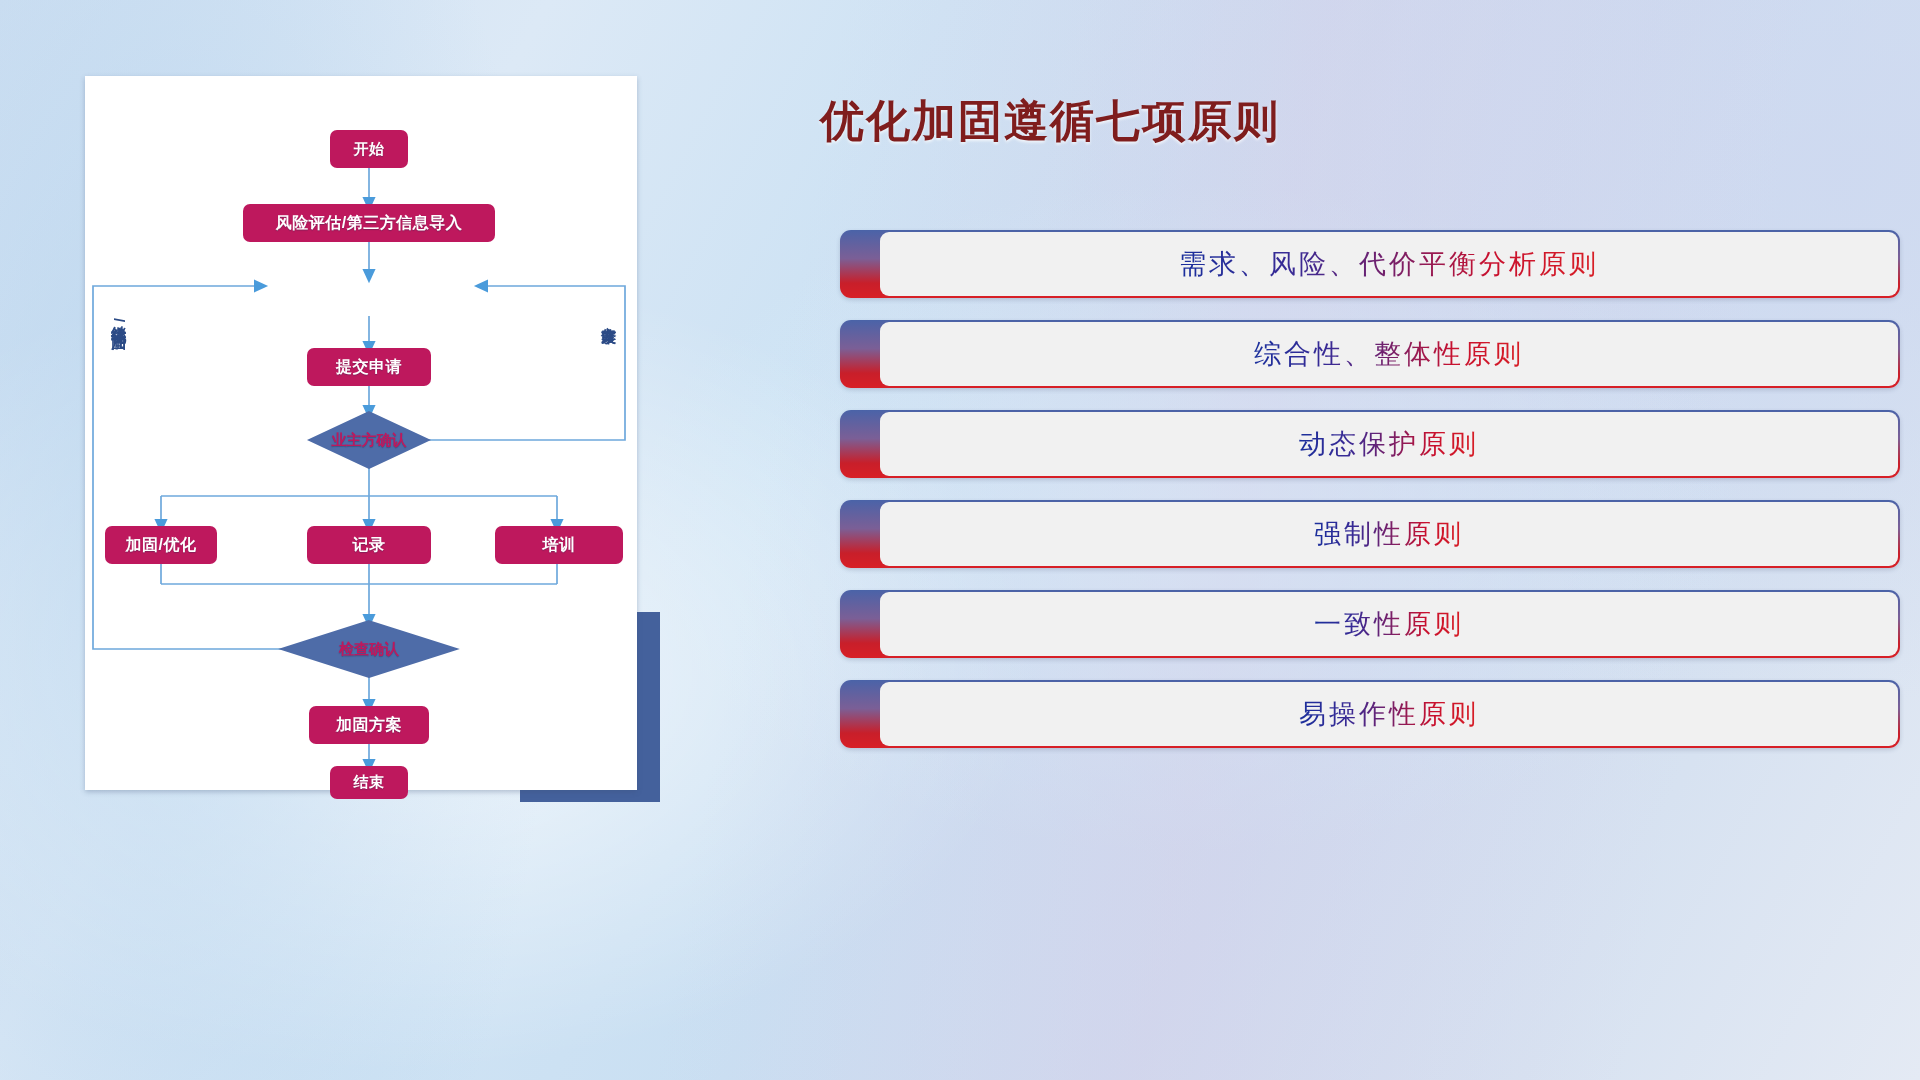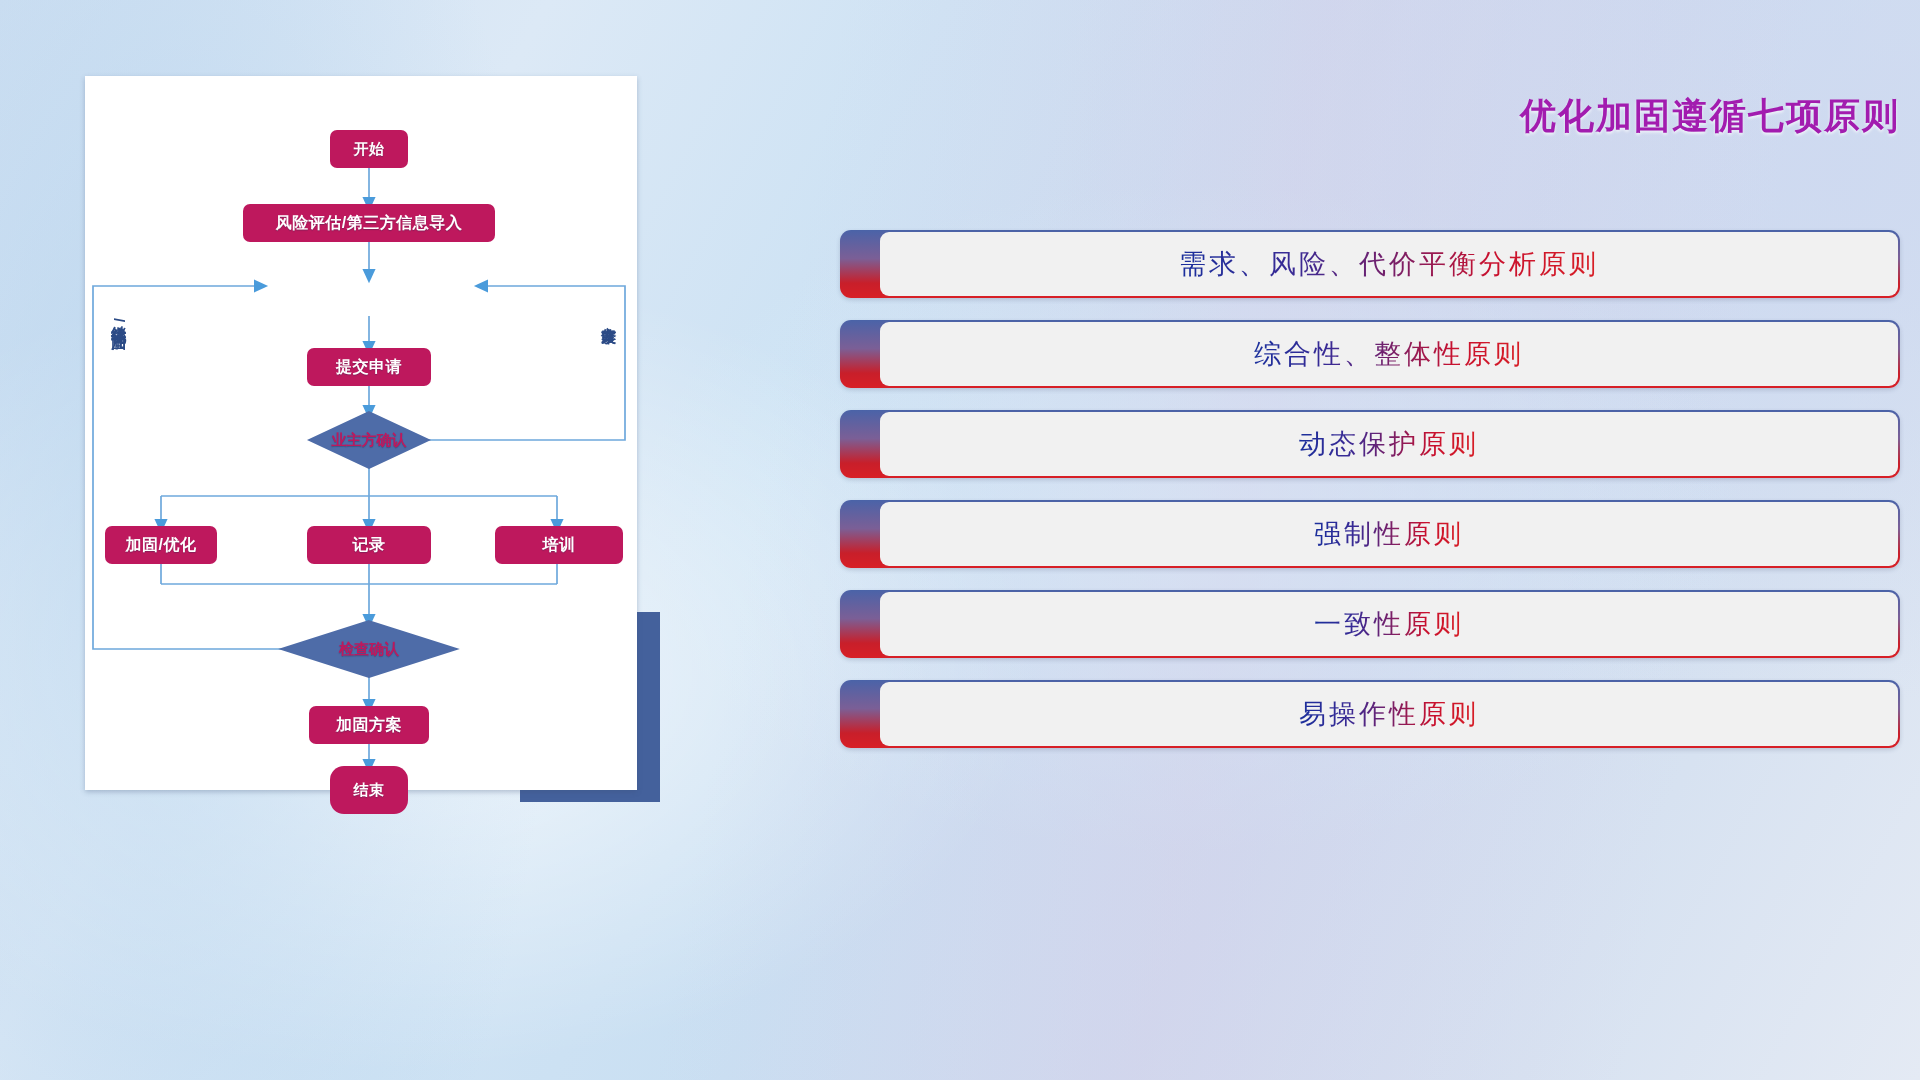--- a/index.html
+++ b/index.html
@@ -71,24 +71,24 @@
     font-weight: bold;
     font-size: 15px;
     line-height: 1.05;
     letter-spacing: 1px;
   }
 
   
   #right-pane { position: absolute; left: 820px; top: 0; width: 1100px; height: 1080px; }
   #deck-title {
     position: absolute; left: 0; top: 92px; width: 1080px;
-    text-align: right;
-    font-size: 36px;
-    font-weight: bold;
-    color: #a21caf;
+    text-align: left;
+    font-size: 44px;
+    font-weight: bold;
+    color: #7f1d1d;
     letter-spacing: 2px;
     text-shadow: 0 2px 3px rgba(255,255,255,.7);
   }
   #cards { position: absolute; left: 20px; top: 230px; width: 1060px; }
 
   .pcard {
     position: relative;
     height: 68px;
     margin-bottom: 22px;
     border-radius: 11px;
@@ -197,21 +197,21 @@
   </div>
 
   <div class="diamond-label" style="left:224px; top:561px; width:120px; height:24px;">
     <span>检查确认</span>
   </div>
 
   <div class="node" style="left:224px; top:630px; width:120px; height:38px; font-size:16px;">
     <span>加固方案</span>
   </div>
 
-  <div class="node" style="left:245px; top:690px; width:78px; height:48px; font-size:15px;border-radius:14px;">
+  <div class="node" style="left:245px; top:690px; width:78px; height:33px; font-size:15px;">
     <span>结束</span>
   </div>
 
   <div class="vlabel" style="left:26px; top:238px; height:130px;">继续优化/加固</div>
 
   <div class="vlabel" style="left:516px; top:238px; height:104px;">方案修改</div>
 </div>
 
 <div id="right-pane">
 

